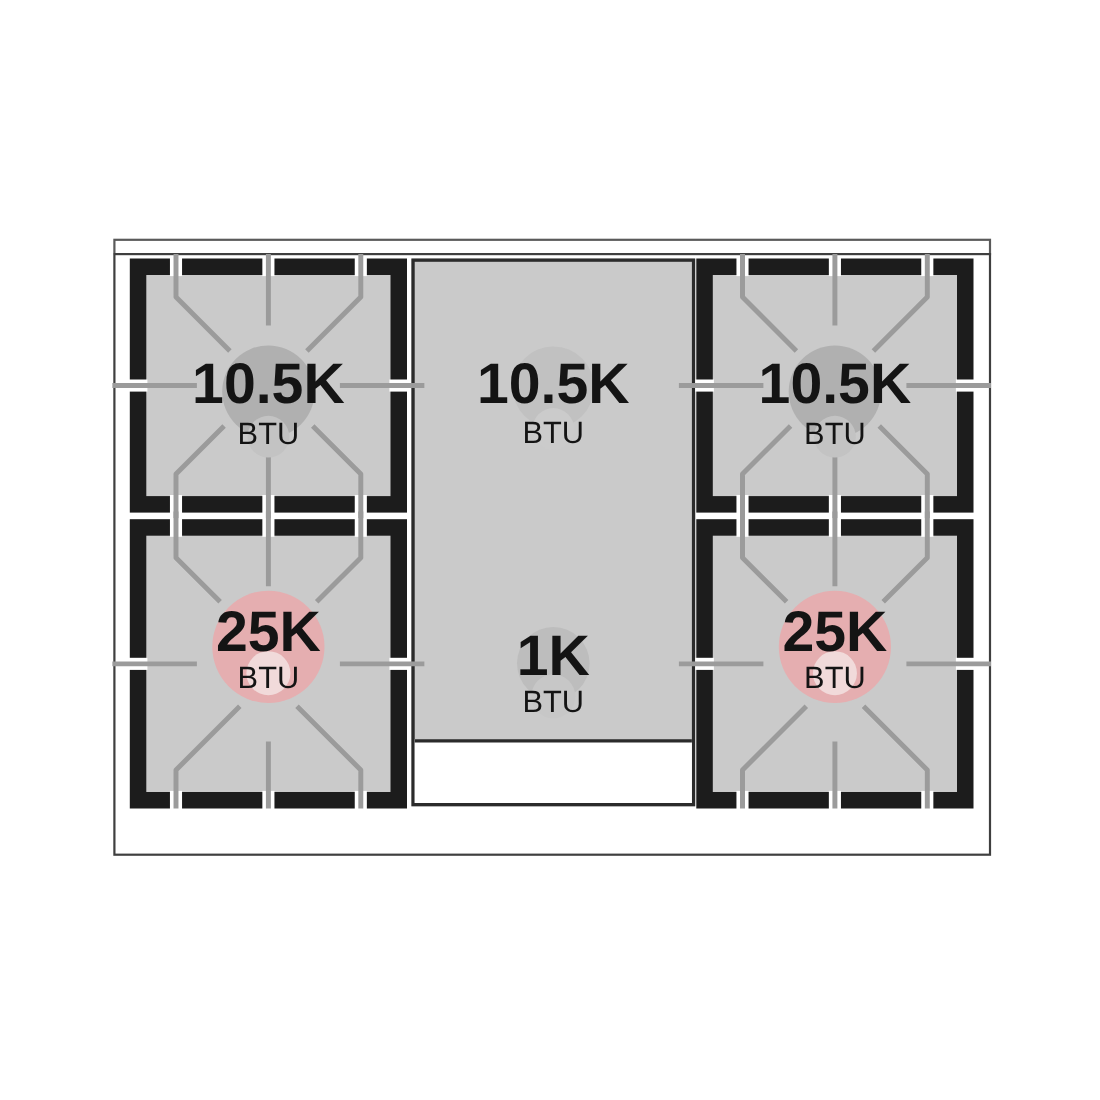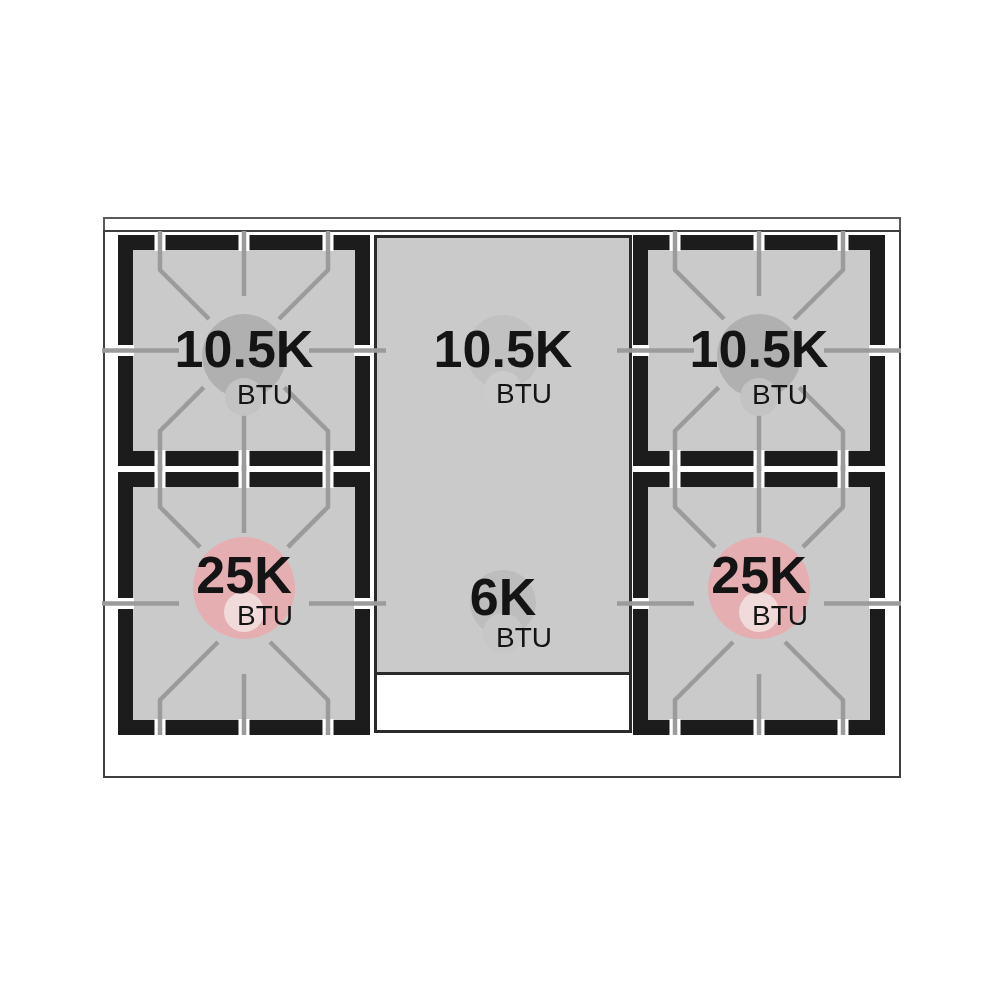--- a/index.html
+++ b/index.html
@@ -10,21 +10,21 @@
   .surface{position:absolute;left:103px;top:230px;width:798px;height:548px;
         box-sizing:border-box;border:2px solid #3f3f3f;background:#ffffff;}
   .panel{position:absolute;left:374px;top:235px;width:258px;height:498px;
         box-sizing:border-box;border:3px solid #2b2b2b;}
   .panel-strip{position:absolute;left:0;right:0;bottom:0;height:58px;
         box-sizing:border-box;border-top:3px solid #2b2b2b;}
   .circ{position:absolute;border-radius:50%;}
   .grate{position:absolute;line-height:0;}
   .label{position:absolute;transform:translate(-50%,-50%);white-space:nowrap;color:#141414;}
   .num{font-size:52px;line-height:1;font-weight:700;}
-  .unit{font-size:28px;line-height:1;font-weight:400;margin-left:21px;}
+  .unit{font-size:28px;line-height:1;font-weight:400;}
 </style>
 </head>
 <body>
 
 <div class="stage">
 
   <div class="band"></div>
 
   <div class="surface"></div>
 
@@ -131,19 +131,19 @@
 
   <div class="label num" style="left: 503px; top: 349px; color: rgb(20, 20, 20);">10.5K</div>
   <div class="label unit" style="left: 503px; top: 394px; color: rgb(20, 20, 20);">BTU</div>
 
   <div class="label num" style="left: 759px; top: 349px; color: rgb(20, 20, 20);">10.5K</div>
   <div class="label unit" style="left: 759px; top: 395px; color: rgb(20, 20, 20);">BTU</div>
 
   <div class="label num" style="left: 244px; top: 575px; color: rgb(20, 20, 20);">25K</div>
   <div class="label unit" style="left: 244px; top: 616px; color: rgb(20, 20, 20);">BTU</div>
 
-  <div class="label num" style="left: 503px; top: 597px; color: rgb(20, 20, 20);">6K</div>
+  <div class="label num" style="left: 503px; top: 597px; color: rgb(20, 20, 20);">1K</div>
   <div class="label unit" style="left: 503px; top: 638px; color: rgb(20, 20, 20);">BTU</div>
 
   <div class="label num" style="left: 759px; top: 575px; color: rgb(20, 20, 20);">25K</div>
   <div class="label unit" style="left: 759px; top: 616px; color: rgb(20, 20, 20);">BTU</div>
 
 </div>
 
 </body></html>

